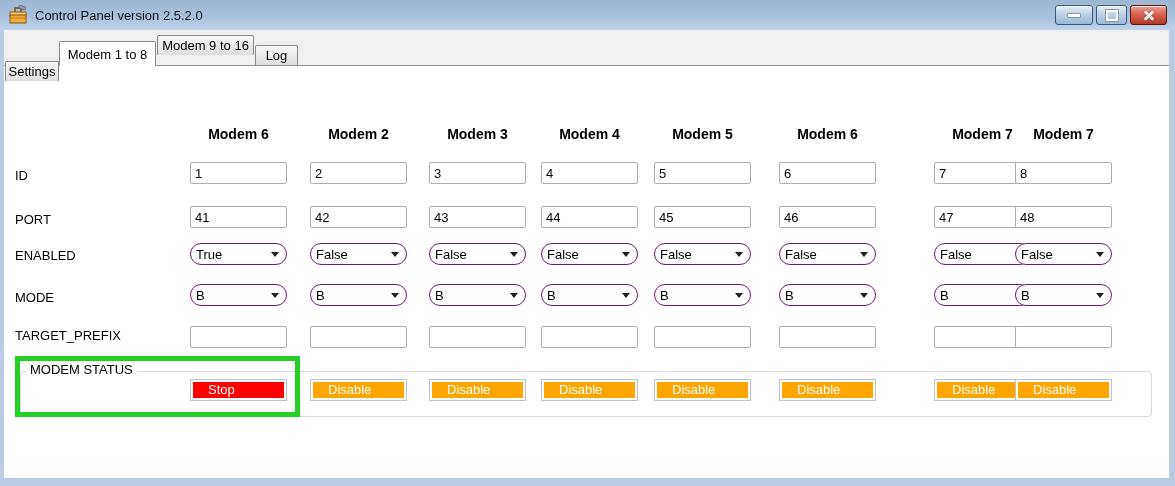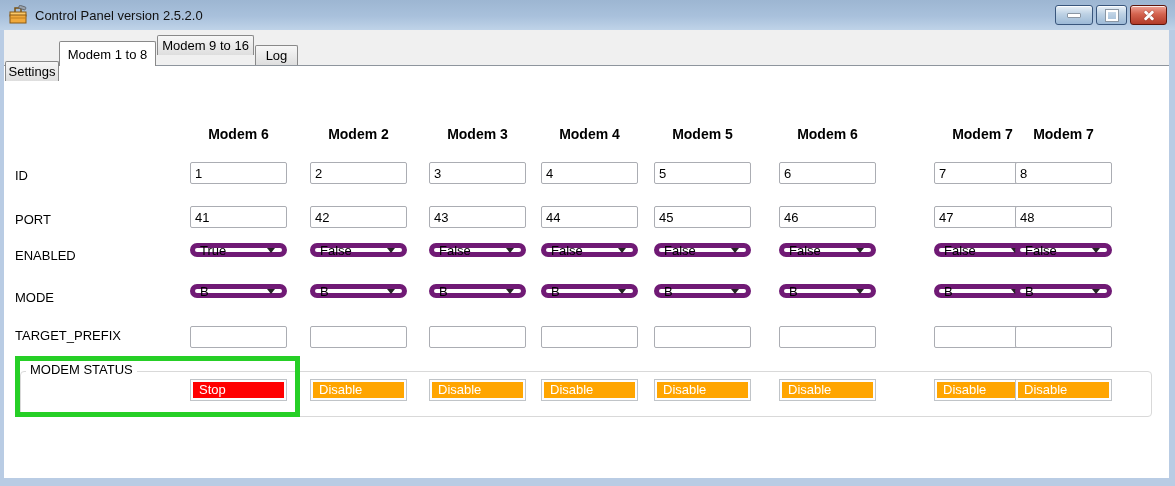--- a/index.html
+++ b/index.html
@@ -63,22 +63,22 @@
     position:absolute; top:126px; width:97px; text-align:center;
     font-size:14px; font-weight:bold; color:#000;
   }
   .tbox{
     position:absolute; box-sizing:border-box; width:97px; height:22px;
     border:1px solid #abadb3; border-radius:2px; padding:1px 4px;
     font-family:"Liberation Sans", sans-serif; font-size:13px; color:#000; background:#fff; outline:none;
   }
   .r-id{top:162px;} .r-port{top:206px;} .r-tp{top:326px;}
   .combo{
-    position:absolute; box-sizing:border-box; width:97px; height:14px;
-    border:5px solid #701a75; border-radius:11px; background:#fff;
+    position:absolute; box-sizing:border-box; width:97px; height:22px;
+    border:1px solid #701a75; border-radius:11px; background:#fff;
     display:flex; align-items:center; cursor:default;
   }
   .r-en{top:243px;} .r-mode{top:284px;}
   .combo .cval{ flex:1; padding-left:5px; font-size:13px; color:#000; }
   .combo .arr{
     width:0; height:0; margin-right:7px;
     border-left:4px solid transparent; border-right:4px solid transparent; border-top:5px solid #222;
   }
   
   .groupbox{
@@ -86,21 +86,21 @@
     box-sizing:border-box; border:1px solid #d9d9d9; border-radius:4px;
   }
   .legend{
     position:absolute; left:26px; top:362px; background:#ffffff;
     padding:0 4px; font-size:13px; color:#000; z-index:2;
   }
   .status{
     position:absolute; top:379px; box-sizing:border-box; width:97px; height:22px;
     border:1px solid #c0c4c8; background:#fdfdfd; padding:2px; z-index:2;
   }
-  .sfill{ height:16px; line-height:16px; font-size:13px; color:#ffffff; padding-left:6px; overflow:hidden; }
+  .sfill{ height:16px; line-height:16px; font-size:13px; color:#ffffff; padding-left:15px; overflow:hidden; }
   
   .hl{
     position:absolute; left:15px; top:356px; width:285px; height:61px;
     box-sizing:border-box; border:5px solid #26cf26; z-index:50; pointer-events:none;
   }
 </style>
 </head>
 <body>
 
 <div id="win">

